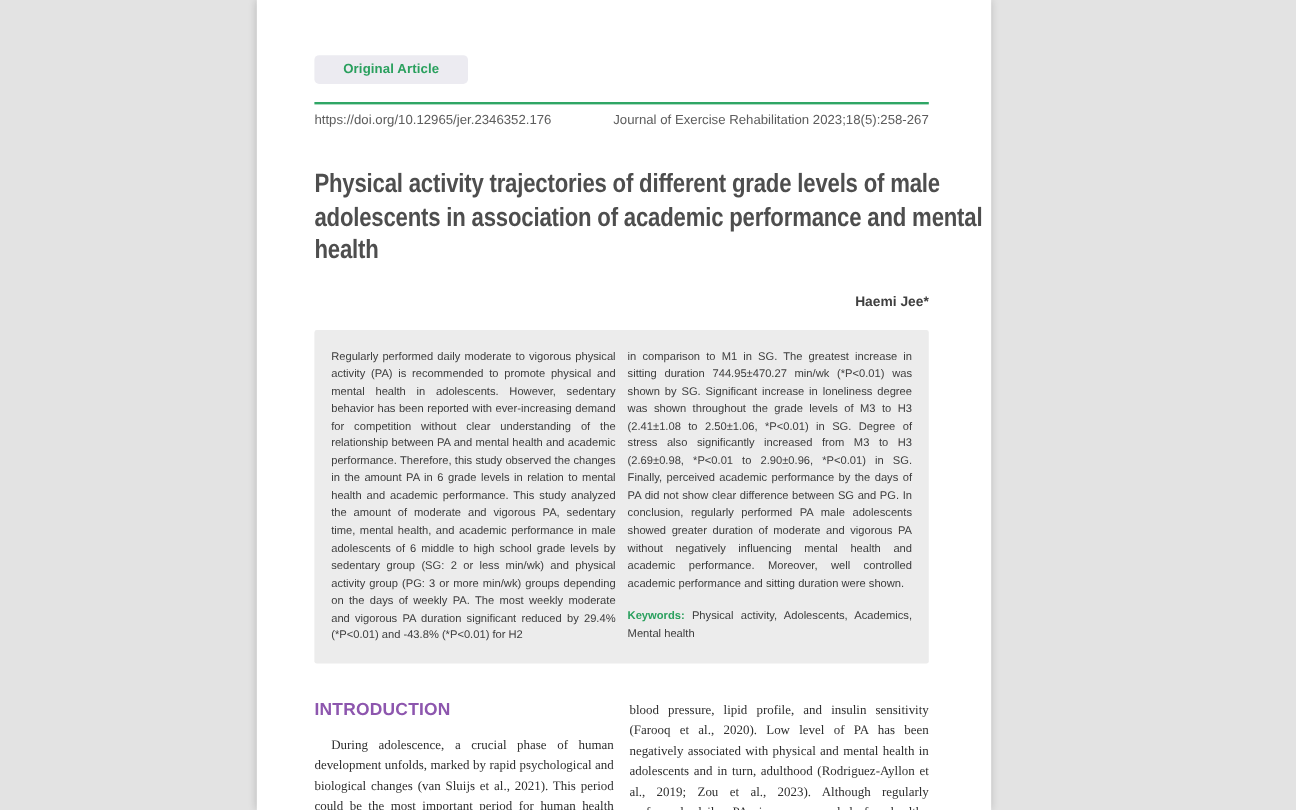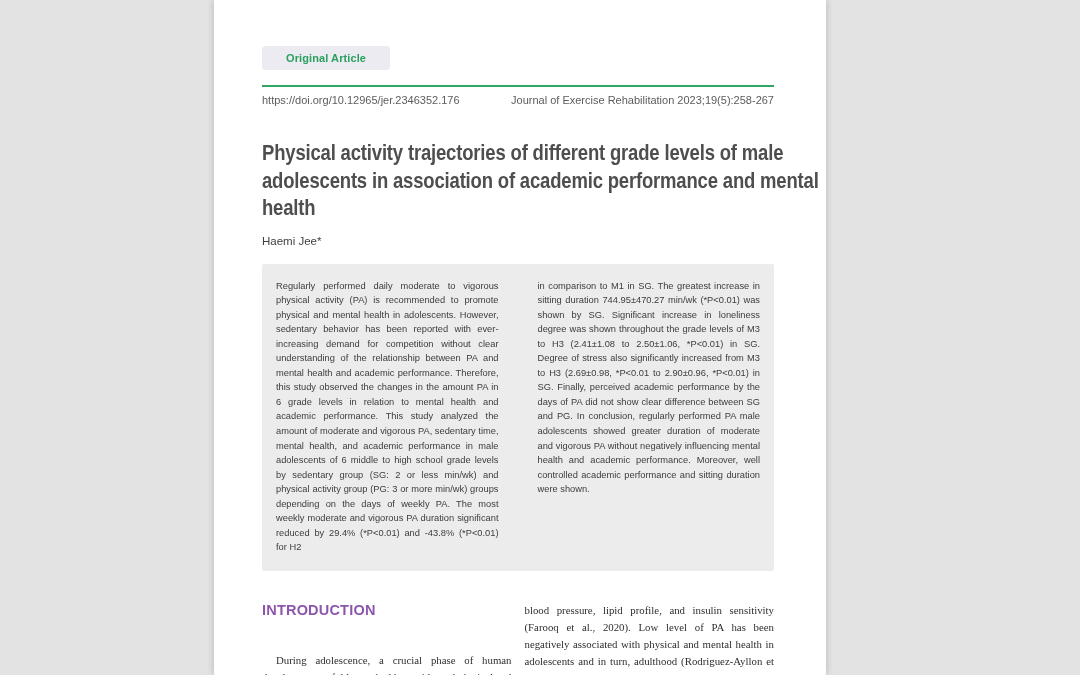--- a/index.html
+++ b/index.html
@@ -54,35 +54,35 @@
     margin-top:33px;
     width:668px;
     transform:scaleX(0.84);
     transform-origin:top left;
     font-size:22px;font-weight:bold;
     line-height:27.5px;
     color:#4e4e4e;
     letter-spacing:-0.2px;
   }
   .author{
-    margin-top:13px;
-    font-size:11.5px;font-weight:normal;color:#3f3f3f;
+    margin-top:24px;
+    font-size:11.5px;font-weight:bold;color:#3f3f3f;text-align:right;
   }
   .affiliation{
     margin-top:10px;
     font-size:9px;color:#6f6f6f;
   }
   
   .abstract{
     margin-top:17px;
     background:#ececec;
     border-radius:2px;
     padding:15px 14px 16px 14px;
     display:flex;
-    gap:39px;
+    gap:10px;
   }
   .abstract .col{
     flex:1 1 0;
     font-size:9.3px;
     line-height:14.55px;
     text-align:justify;
     color:#3c3c3c;
   }
   .keywords{margin-top:13px;}
   .kw-label{font-weight:bold;color:#2aa05e;}
@@ -98,52 +98,56 @@
     font-size:10.8px;
     line-height:17.1px;
     text-align:justify;
     color:#2e2e2e;
   }
   .intro-heading{
     font-family:"Liberation Sans", sans-serif;
     font-size:14.5px;font-weight:bold;
     color:#8d56ae;
     letter-spacing:.2px;
-    margin:0 0 33px 0;
+    margin:0 0 12px 0;
   }
   .indent{text-indent:14px;}
 </style>
 </head>
 <body>
 
 <div class="paper">
   <div class="content">
 
     
     <div class="badge">
       <span style="color: rgb(42, 160, 94);">Original Article</span>
     </div>
 
 
     <div class="rule"></div>
 
     <div class="doi-row">
       <span>https://doi.org/10.12965/jer.2346352.176</span>
-      <span>Journal of Exercise Rehabilitation 2023;19(5):258-267</span>
+      <span>Journal of Exercise Rehabilitation 2023;18(5):258-267</span>
     </div>
 
     
     <div class="title">Physical activity trajectories of different grade levels of male adolescents in association of academic performance and mental health</div>
     <div class="author">Haemi Jee*</div>
 
     
     <div class="abstract">
       <div class="col">Regularly performed daily moderate to vigorous physical activity (PA) is recommended to promote physical and mental health in adolescents. However, sedentary behavior has been reported with ever-increasing demand for competition without clear understanding of the relationship between PA and mental health and academic performance. Therefore, this study observed the changes in the amount PA in 6 grade levels in relation to mental health and academic performance. This study analyzed the amount of moderate and vigorous PA, sedentary time, mental health, and academic performance in male adolescents of 6 middle to high school grade levels by sedentary group (SG: 2 or less min/wk) and physical activity group (PG: 3 or more min/wk) groups depending on the days of weekly PA. The most weekly moderate and vigorous PA duration significant reduced by 29.4% (*P&lt;0.01) and -43.8% (*P&lt;0.01) for H2</div>
       <div class="col">
         <span>in comparison to M1 in SG. The greatest increase in sitting duration 744.95±470.27 min/wk (*P&lt;0.01) was shown by SG. Significant increase in loneliness degree was shown throughout the grade levels of M3 to H3 (2.41±1.08 to 2.50±1.06, *P&lt;0.01) in SG. Degree of stress also significantly increased from M3 to H3 (2.69±0.98, *P&lt;0.01 to 2.90±0.96, *P&lt;0.01) in SG. Finally, perceived academic performance by the days of PA did not show clear difference between SG and PG. In conclusion, regularly performed PA male adolescents showed greater duration of moderate and vigorous PA without negatively influencing mental health and academic performance. Moreover, well controlled academic performance and sitting duration were shown.</span>
+        <div class="keywords">
+          <span class="kw-label" style="color: rgb(42, 160, 94);">Keywords:</span>
+          <span>Physical activity, Adolescents, Academics, Mental health</span>
+        </div>
       </div>
     </div>
 
     
     <div class="intro">
       <div class="col">
         <h2 class="intro-heading" style="color: rgb(141, 86, 174);">INTRODUCTION</h2>
         <div class="indent">During adolescence, a crucial phase of human development unfolds, marked by rapid psychological and biological changes (van Sluijs et al., 2021). This period could be the most important period for human health throughout the next generation (van Sluijs et al., 2021). Regularly performed physical activity (PA) has been known to be vital for proper growth of adolescents. Moreover, performing PA during adolescence has been associated with positive physical and mental health throughout different stages of life (Ba-</div>
       </div>
       <div class="col">blood pressure, lipid profile, and insulin sensitivity (Farooq et al., 2020). Low level of PA has been negatively associated with physical and mental health in adolescents and in turn, adulthood (Rodriguez-Ayllon et al., 2019; Zou et al., 2023). Although regularly performed daily PA is recommended for healthy development and mind and body, the amount of PA performed has been reported to decrease with age in adolescents of many different countries (Farooq et al., 2018; Janz et al., 2014). Many experts promote PA during young age since exercise habit is one of the major factors in continuing PA and delaying comorbidities related to sedentary</div>

